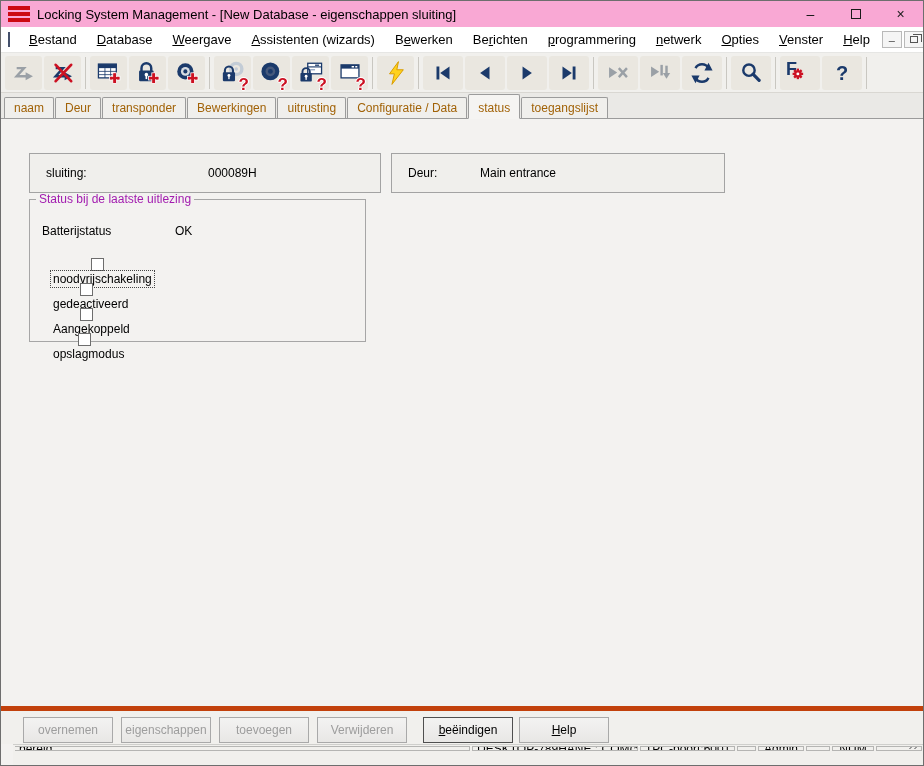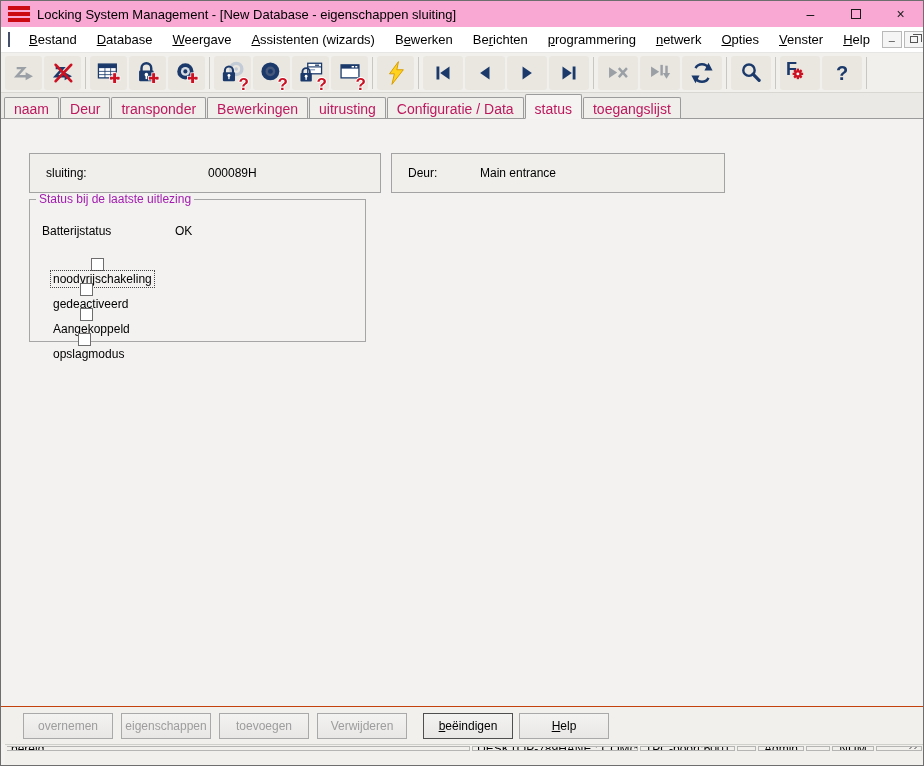--- a/index.html
+++ b/index.html
@@ -58,21 +58,21 @@
   .glyph-f { font-size:18px; font-weight:bold; color:#1b3a6b; position:absolute; left:6px; top:4px; line-height:1; }
   .glyph-help { font-size:20px; font-weight:bold; color:#1b3a6b; line-height:1; }
 
   
   .tabcontrol { position:absolute; left:0; top:92px; right:0; bottom:21px; background:#f3f2f0; }
   .tabstrip {
     position:absolute; left:0; top:0; right:0; height:26px; background:#eae9e6;
     display:flex; align-items:flex-end; padding-left:3px; border-bottom:1px solid #9b9b9b;
   }
   .tab {
-    font-size:14px; color:#be185d; background:#f0efec; border:1px solid #9b9b9b; border-bottom:none;
+    font-size:12px; color:#a16207; background:#f0efec; border:1px solid #9b9b9b; border-bottom:none;
     border-radius:2px 2px 0 0; padding:3px 9px 3px 9px; margin-right:1px; height:21px; cursor:default;
   }
   .tab.active {
     background:#f5f4f2; height:25px; padding-top:6px; margin-bottom:-1px; position:relative; z-index:2;
     border-bottom:1px solid #f5f4f2;
   }
   .tabpage { position:absolute; left:0; top:26px; right:0; bottom:0; background:#f3f2f0; }
 
   
   .field-box {
@@ -93,33 +93,33 @@
   .battery-row { position:absolute; left:12px; top:18px; font-size:12px; }
   .battery-val { position:absolute; left:145px; top:18px; font-size:12px; }
   .cbrow { position:absolute; left:12px; display:flex; align-items:center; cursor:default;flex-direction:column; }
   .cbbox { width:13px; height:13px; border:1px solid #6d6d6d; background:#fff; flex:0 0 auto; }
   .cblabel { font-size:12px; margin-left:9px; padding:1px 2px; }
   .cblabel.focus-dotted { outline:1px dotted #444; }
 
   
   .footerbar {
     position:absolute; left:0; right:0; bottom:0; height:38px; background:#f1f0ed;
-    border-top:1px solid #c2410c;
+    border-top:5px solid #c2410c;
   }
   .fbtn {
     position:absolute; top:6px; height:26px; width:90px; background:linear-gradient(#f3f3f2,#e8e7e5);
     border:1px solid #a9a9a9; font-size:12px; display:flex; align-items:center; justify-content:center;
     color:#000; cursor:default;
   }
   .fbtn.disabled { color:#9d9d9d; }
   .fbtn.default { border:1px solid #4f4f4f; }
 
   
   .statusbar {
-    position:absolute; left:4px; right:0; bottom:0; height:21px; background:#f1f0ed;
+    position:absolute; left:12px; right:0; bottom:0; height:21px; background:#f1f0ed;
     border-top:1px solid #cfcfcc; display:flex; align-items:stretch; font-size:12px; color:#000;
     padding:1px 1px 14px 0;
   }
   .spanel { border:1px solid #b5b5b3; margin-left:2px; display:flex; align-items:center; padding:0 4px; white-space:nowrap; overflow:hidden; }
   .sp-ready { flex:1; border-left:none; }
   .sp-host { width:166px; }
   .sp-port { width:95px; }
   .sp-sm1 { width:19px; }
   .sp-user { width:46px; justify-content:center; }
   .sp-sm2 { width:24px; }

